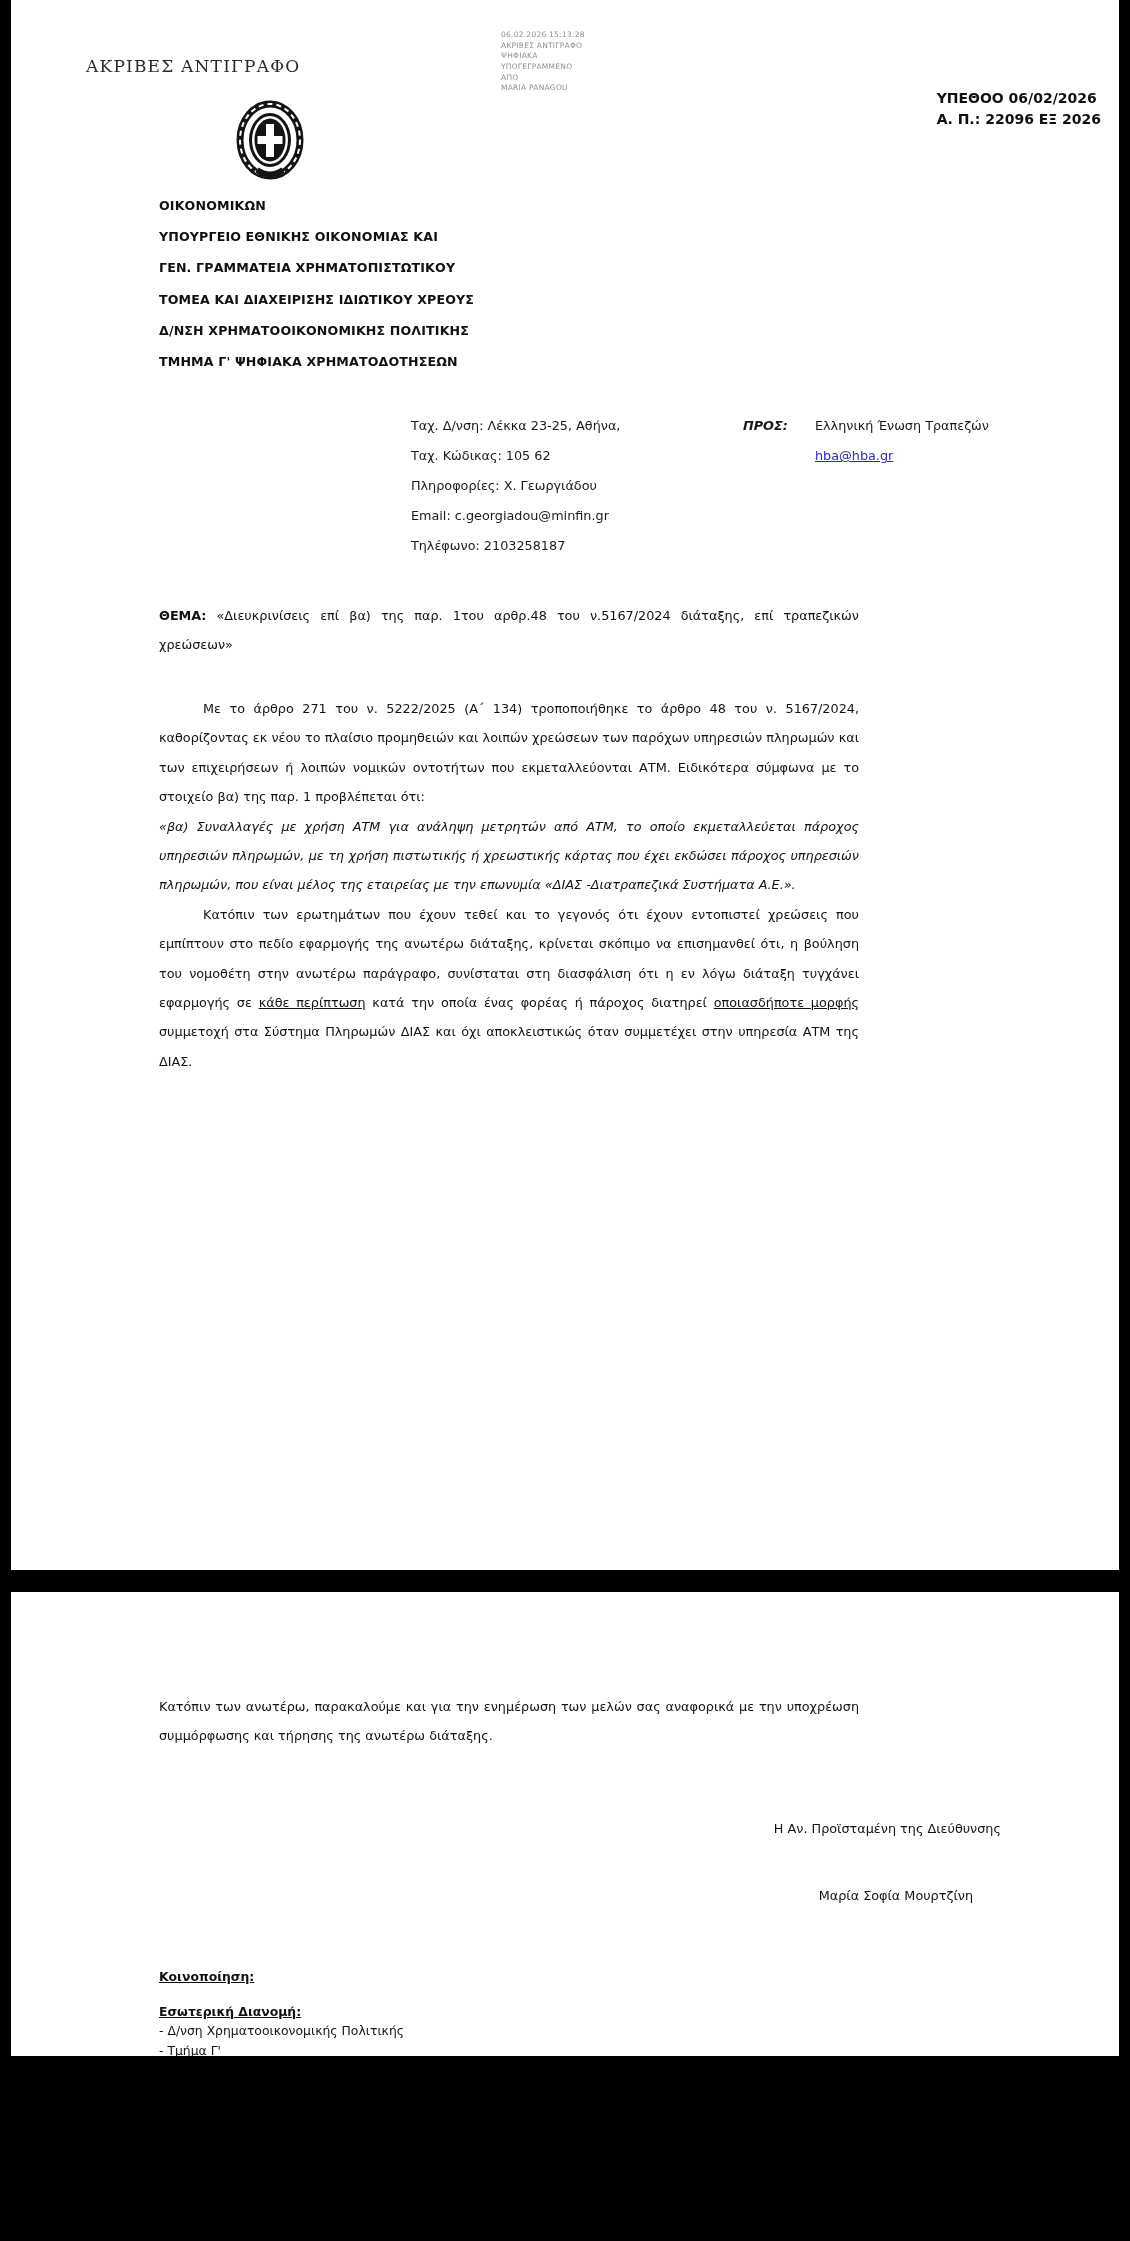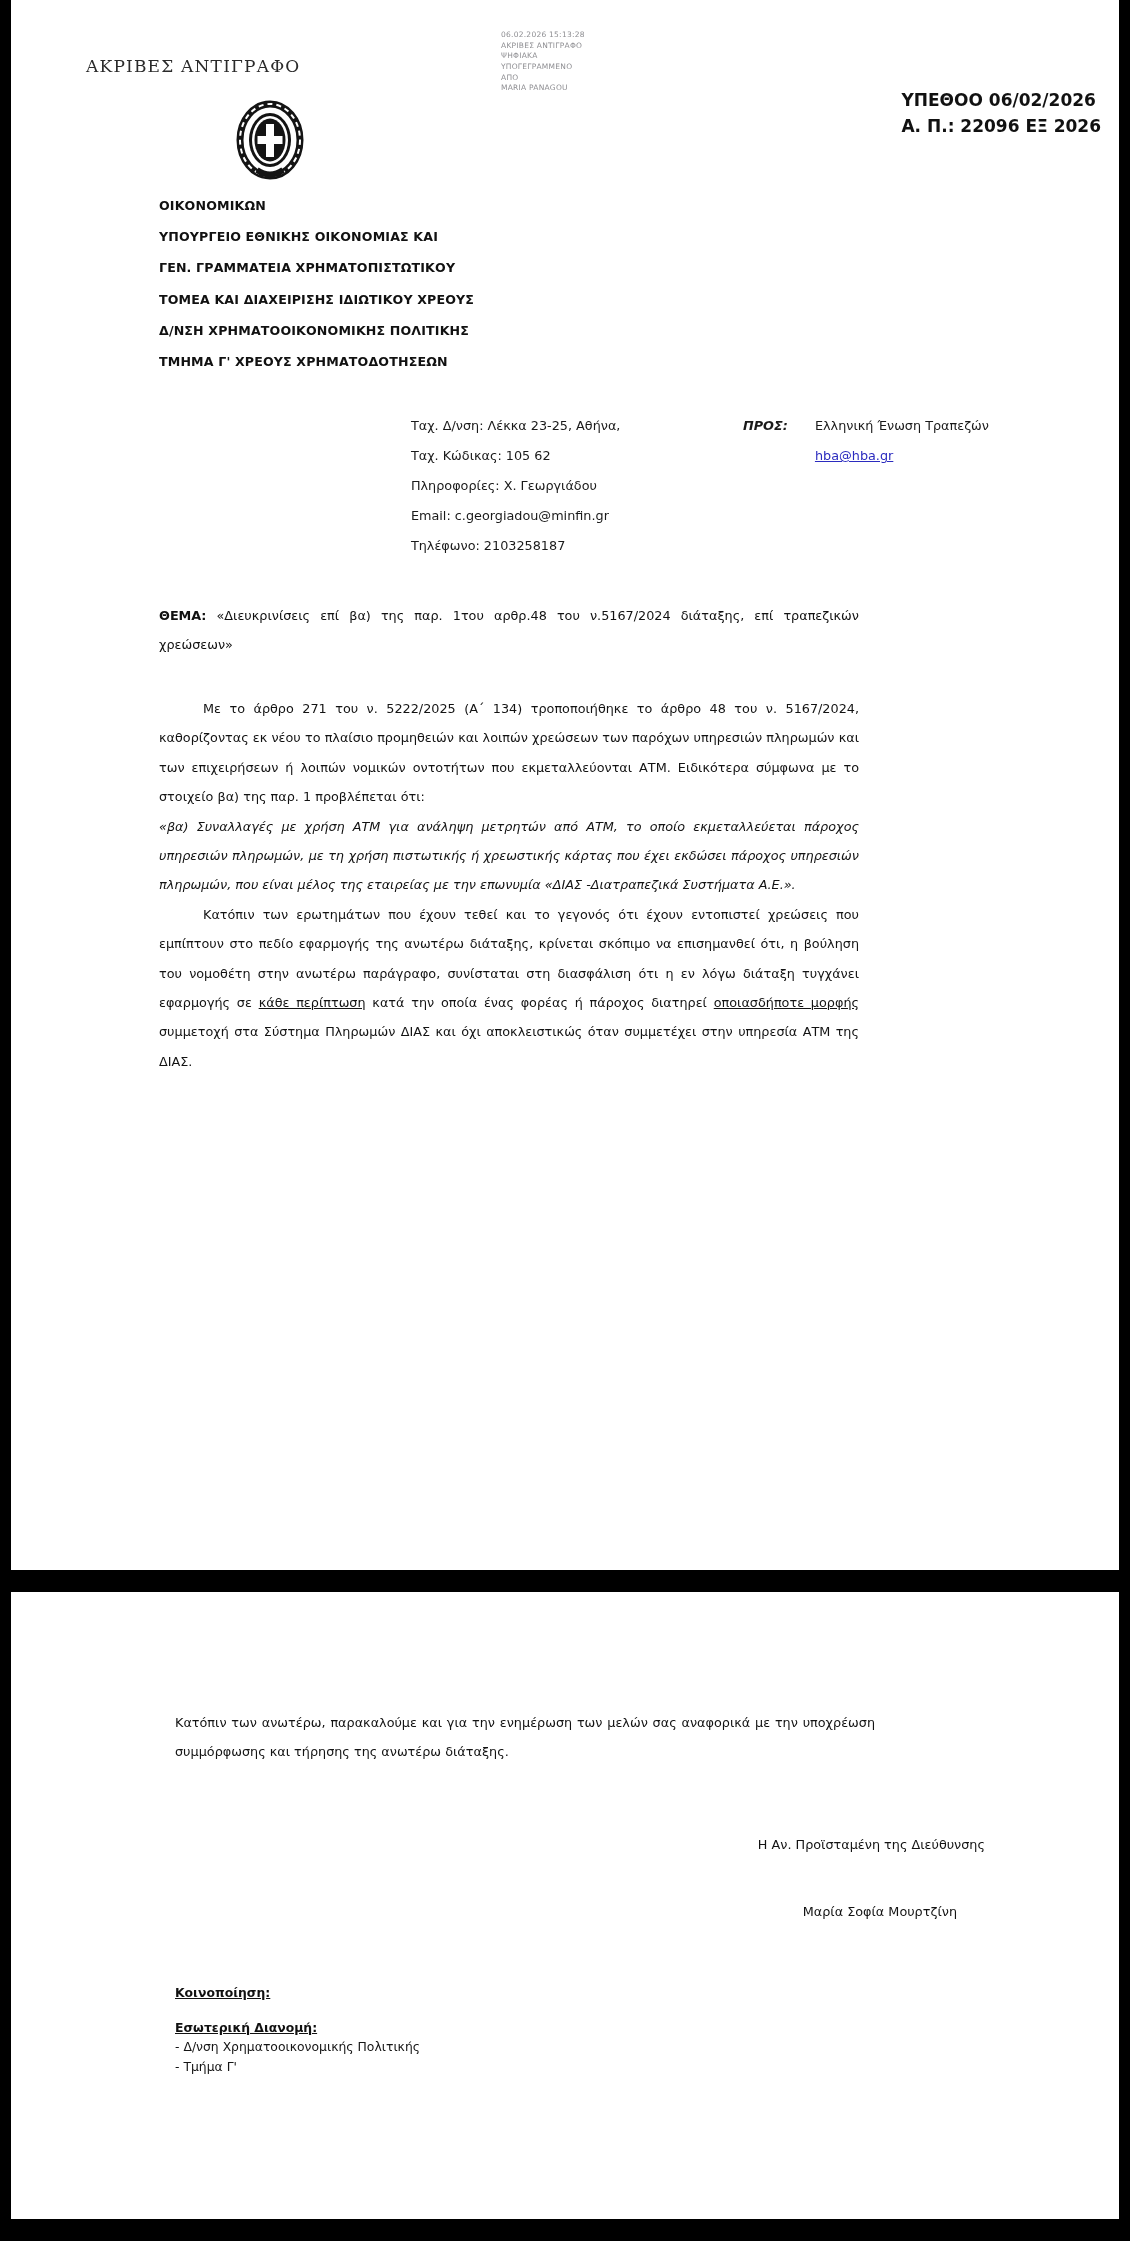--- a/index.html
+++ b/index.html
@@ -20,21 +20,21 @@
     align-items: center;
   }
   .page {
     width: 1108px;
     background: #ffffff;
     position: relative;
     box-sizing: border-box;
   }
   .page-1 { height: 1570px; padding: 0; }
   .page-gap { height: 22px; width: 100%; background: #000000; }
-  .page-2 { height: 627px; padding: 16px; }
+  .page-2 { height: 464px; padding: 0; }
 
   
   .header-band {
     position: relative;
     height: 190px;
   }
   .copy-certify {
     position: absolute;
     left: 75px;
     top: 56px;
@@ -54,21 +54,21 @@
     color: #8e8e92;
     letter-spacing: 0.25px;
     white-space: nowrap;
   }
   .digital-stamp div { white-space: nowrap; }
   .protocol-block {
     position: absolute;
     right: 18px;
     top: 88px;
     text-align: left;
-    font-size: 17px;
+    font-size: 14px;
     font-weight: bold;
     line-height: 1.5;
     color: #111;
   }
   .emblem {
     position: absolute;
     left: 222px;
     top: 100px;
     width: 74px;
     height: 82px;
@@ -235,21 +235,21 @@
         <path d="M24 70 q13 9 26 0" fill="none" stroke="#141414" stroke-width="6"></path>
       </svg>
     </div>
 
     <div class="ministry">
       <div>ΟΙΚΟΝΟΜΙΚΩΝ</div>
       <div>ΥΠΟΥΡΓΕΙΟ ΕΘΝΙΚΗΣ ΟΙΚΟΝΟΜΙΑΣ ΚΑΙ</div>
       <div>ΓΕΝ. ΓΡΑΜΜΑΤΕΙΑ ΧΡΗΜΑΤΟΠΙΣΤΩΤΙΚΟΥ</div>
       <div>ΤΟΜΕΑ ΚΑΙ  ΔΙΑΧΕΙΡΙΣΗΣ ΙΔΙΩΤΙΚΟΥ ΧΡΕΟΥΣ</div>
       <div>Δ/ΝΣΗ ΧΡΗΜΑΤΟΟΙΚΟΝΟΜΙΚΗΣ ΠΟΛΙΤΙΚΗΣ</div>
-      <div>ΤΜΗΜΑ Γ' ΧΡΕΟΥΣ ΧΡΗΜΑΤΟΔΟΤΗΣΕΩΝ</div>
+      <div>ΤΜΗΜΑ Γ' ΨΗΦΙΑΚΑ ΧΡΗΜΑΤΟΔΟΤΗΣΕΩΝ</div>
     </div>
 
     <div class="contact-area">
       <div class="contact-col">
         <div>Ταχ. Δ/νση: Λέκκα 23-25, Αθήνα,</div>
         <div>Ταχ. Κώδικας: 105 62</div>
         <div>Πληροφορίες: Χ. Γεωργιάδου</div>
         <div>Email: c.georgiadou@minfin.gr</div>
         <div>Τηλέφωνο: 2103258187</div>
       </div>

